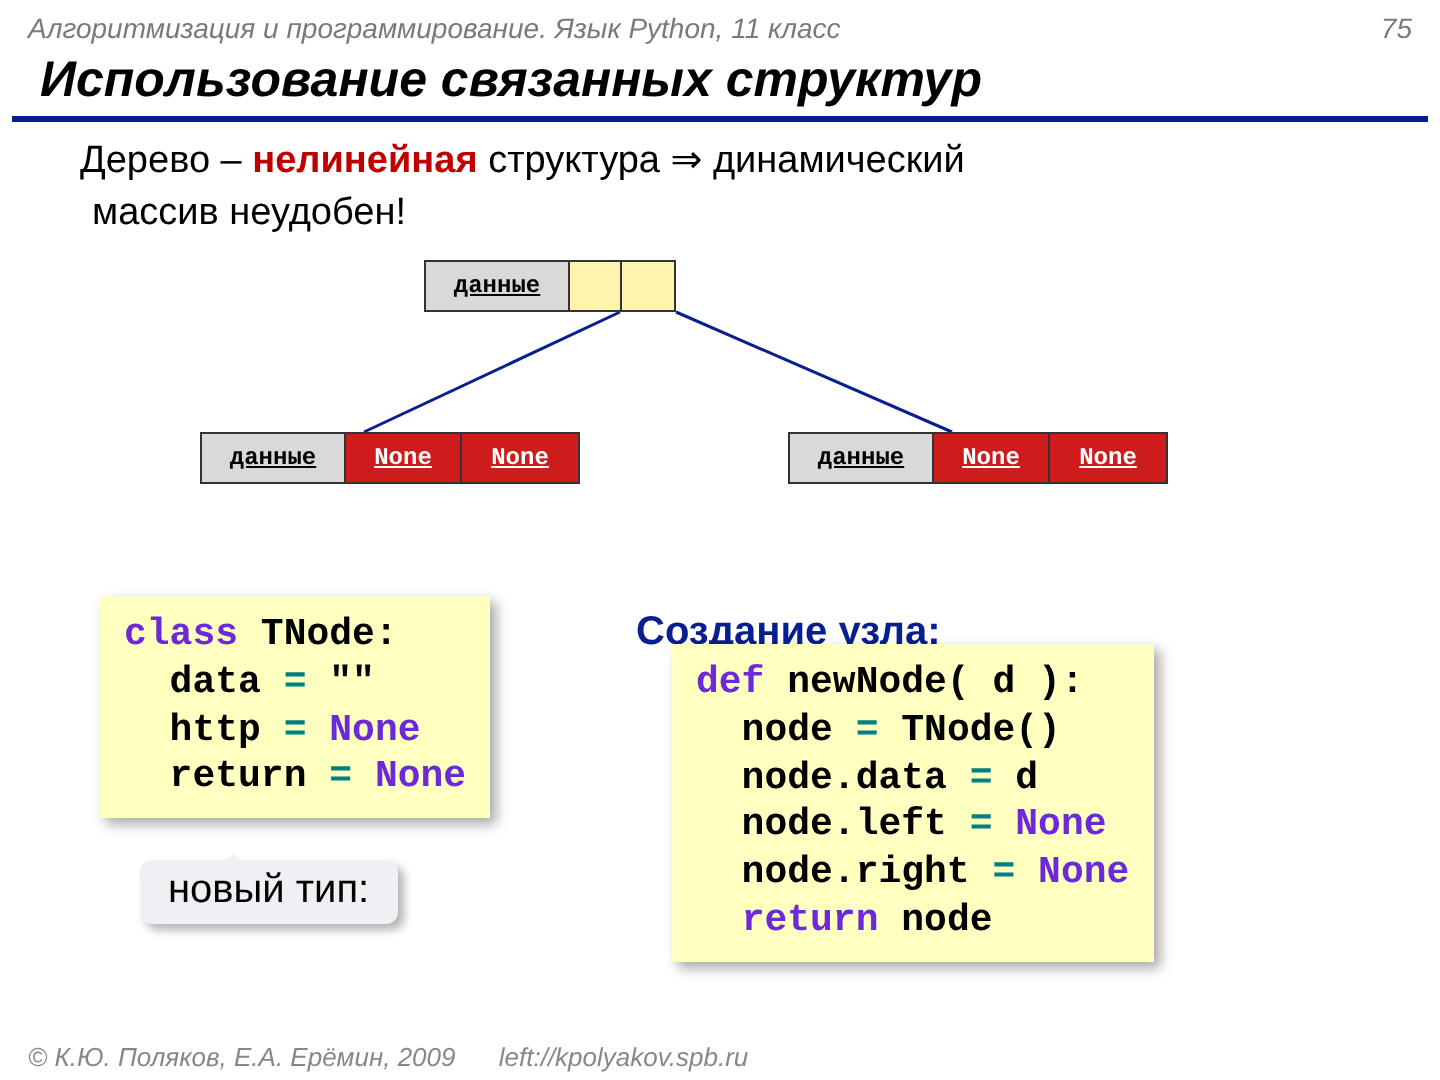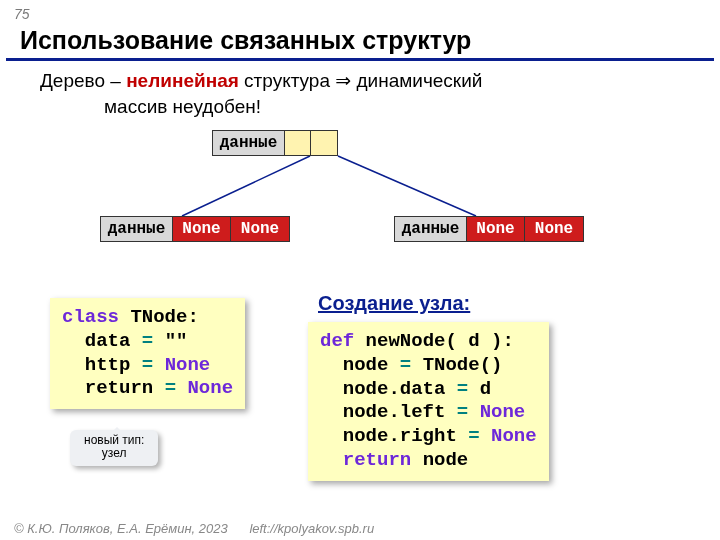--- a/index.html
+++ b/index.html
@@ -18,46 +18,47 @@
     font-style: italic;
     color: #7a7a7a;
     font-size: 14px;
   }
   .title {
     font-size: 25px;
     font-weight: bold;
     padding: 2px 14px 3px 14px;
     border-bottom: 3px solid #0a1f8f;
     margin: 0 6px;
+    font-style: italic;
   }
   .subtitle {
     font-size: 19px;
     padding: 8px 14px 2px 40px;
     line-height: 1.3;
   }
   .subtitle .nonlinear { color: #c00000; font-weight: bold; }
-  .indent2 { padding-left: 104px; font-size: 19px; }
+  .indent2 { padding-left: 46px; font-size: 19px; }
   .diagram {
     position: relative;
     height: 160px;
     margin-top: 6px;
   }
   .tnode {
     position: absolute;
     display: flex;
     border: 1px solid #333;
   }
   .cell {
     border-right: 1px solid #333;
     padding: 1px 6px;
-    font-size: 16px;
+    font-size: 12px;
     font-family: 'Courier New', monospace;
     font-weight: bold;
     min-height: 24px;
-    display:flex; align-items:center; justify-content:center;
+    display:flex; align-items:center; justify-content:center;text-decoration:underline;
   }
   .cell:last-child { border-right: none; }
   .cell.gray { background: #d9d9d9; min-width: 72px; }
   .cell.yellow { background: #fff3b0; min-width: 26px; }
   .cell.red { background: #ce1c1c; color: #fff; min-width: 58px; }
   .codebox {
     position: absolute;
     background: #ffffc0;
     padding: 8px 12px;
     font-family: 'Courier New', monospace;
@@ -73,21 +74,21 @@
     position: absolute;
     font-size: 20px;
     color: #0a1f8f;
     font-weight: bold;
   }
   .callout {
     position: absolute;
     background: #eef0f3;
     border-radius: 6px;
     padding: 4px 14px 6px 14px;
-    font-size: 12px;
+    font-size: 20px;
     text-align: center;
     box-shadow: 3px 3px 5px rgba(0,0,0,0.3);
     line-height: 1.1;
   }
   .callout::after {
     content: '';
     position: absolute;
     top: -10px;
     left: 40px;
     border: 7px solid transparent;
@@ -105,20 +106,21 @@
   svg.arrows {
     position: absolute;
     top: 0; left: 0;
     pointer-events: none;
   }
 </style>
 </head>
 <body>
 
 <div class="header">
+  <span>Алгоритмизация и программирование. Язык Python, 11 класс</span>
   <span>75</span>
 </div>
 
 <div class="title">Использование связанных структур</div>
 
 <div class="subtitle">
   <span>Дерево – </span><span class="nonlinear">нелинейная</span><span> структура ⇒ динамический</span>
 </div>
 <div class="indent2">массив неудобен!</div>
 
@@ -145,30 +147,29 @@
     <div class="cell red">None</div>
     <div class="cell red">None</div>
   </div>
 </div>
 
 <div class="codebox" style="left:50px; top:298px;"><span class="kw-blue">class</span><span> TNode:</span>
 <span>  data </span><span class="kw-teal">=</span><span> ""</span>
 <span>  http </span><span class="kw-teal">=</span><span> </span><span class="kw-blue">None</span>
 <span>  return </span><span class="kw-teal">=</span><span> </span><span class="kw-blue">None</span></div>
 
-<div class="section-label" style="left:318px; top:292px;text-decoration:underline;">Создание узла:</div>
+<div class="section-label" style="left:318px; top:305px;">Создание узла:</div>
 
-<div class="codebox" style="left:308px; top:322px;"><span class="kw-blue">def</span><span> newNode( d ):</span>
+<div class="codebox" style="left:336px; top:322px;"><span class="kw-blue">def</span><span> newNode( d ):</span>
 <span>  node </span><span class="kw-teal">=</span><span> TNode()</span>
 <span>  node.data </span><span class="kw-teal">=</span><span> d</span>
 <span>  node.left </span><span class="kw-teal">=</span><span> </span><span class="kw-blue">None</span>
 <span>  node.right </span><span class="kw-teal">=</span><span> </span><span class="kw-blue">None</span>
 <span>  </span><span class="kw-blue">return</span><span> node</span></div>
 
 <div class="callout" style="left:70px; top:430px;">
   <div>новый тип:</div>
-  <div>узел</div>
 </div>
 
 <div class="footer">
-  <span>© К.Ю. Поляков, Е.А. Ерёмин, 2023</span>
+  <span>© К.Ю. Поляков, Е.А. Ерёмин, 2009</span>
   <span class="url">left://kpolyakov.spb.ru</span>
 </div>
 
 </body></html>

